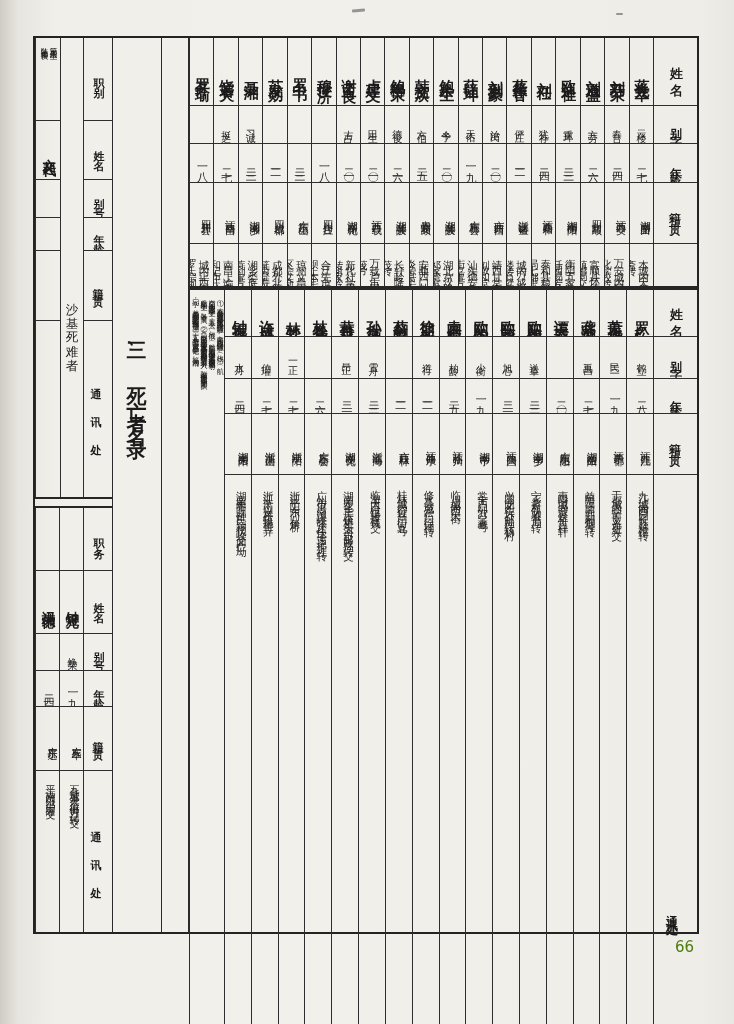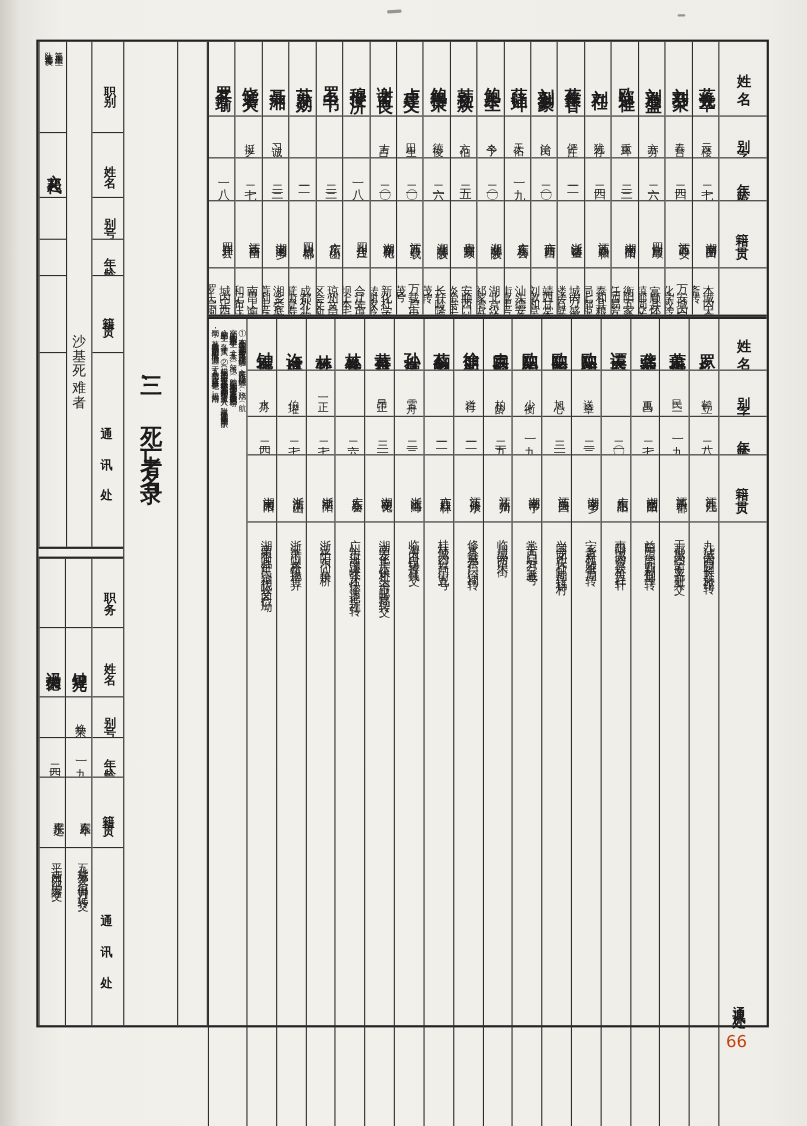--- a/index.html
+++ b/index.html
@@ -91,21 +91,21 @@
   .category-cell{flex:1;font-size:12.5px;letter-spacing:14px;text-align:center;line-height:22px;padding-top:120px;}
   .mini-person{flex:1;}
   
   .title-text{font-size:20px;font-weight:bold;letter-spacing:13px;line-height:48px;padding-top:288px;height:100%;box-sizing:border-box;}
   
   .footnote-col{width:35px;order:1;}
   .footnote-cell{flex:1;padding:4px 3px 2px 1px;}
   .footnote-cell .v{height:100%;}
   .fn-line{font-size:7px;letter-spacing:1px;line-height:8.2px;}
   
-  .page-number{position:absolute;left:660px;top:938px;font-size:15px;font-family:"DejaVu Sans",sans-serif;color:#c2410c;}
+  .page-number{position:absolute;left:675px;top:938px;font-size:15px;font-family:"DejaVu Sans",sans-serif;color:#4d7c0f;}
   .artifact{position:absolute;background:#4a4a4a;opacity:.55;border-radius:1px;}
   .a1{left:352px;top:9px;width:13px;height:3px;transform:rotate(-4deg);}
   .a2{left:616px;top:13px;width:7px;height:2px;}
 </style>
 </head>
 <body>
 
 <div class="sheet">
 
   <div class="left-strip">

